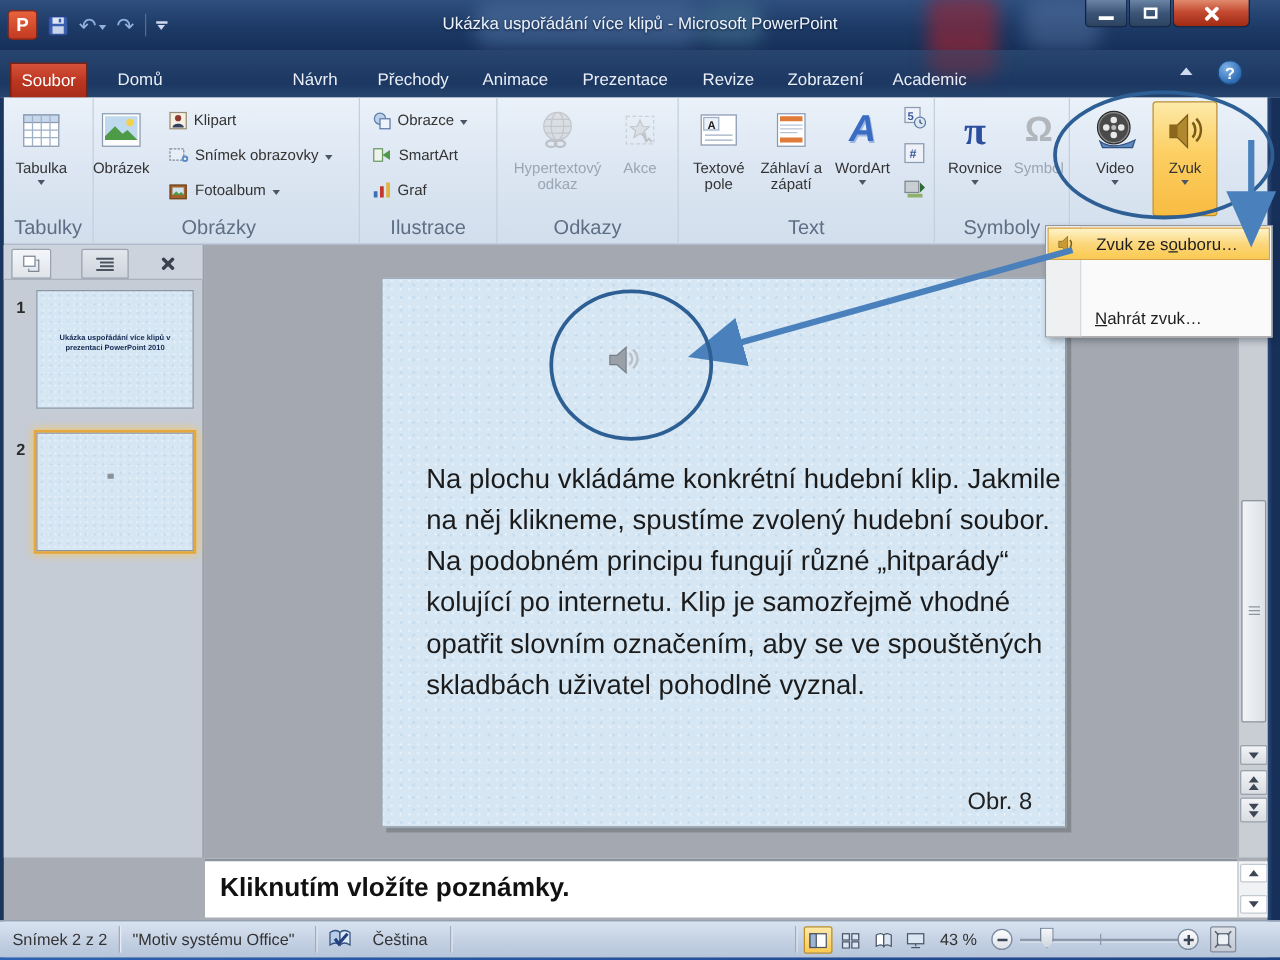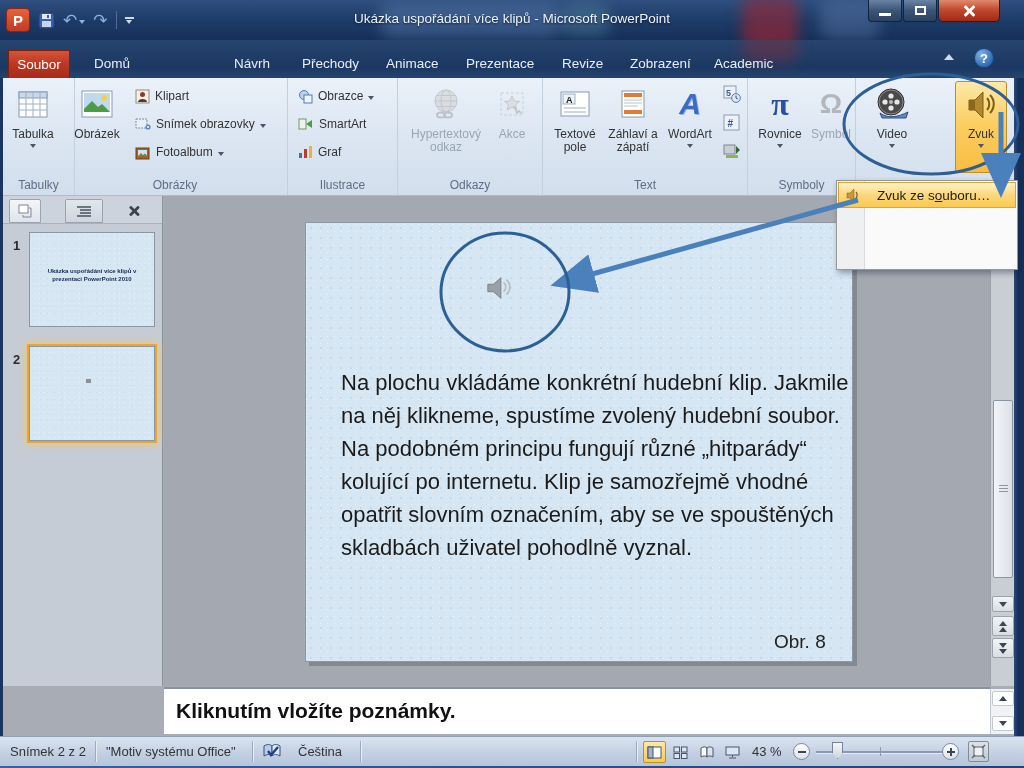--- a/index.html
+++ b/index.html
@@ -40,28 +40,28 @@
   .ribbon-min { position:absolute; right:70px; top:14px; width:0; height:0;
     border-left:5px solid transparent; border-right:5px solid transparent; border-bottom:6px solid #cfdcef; }
   .help-btn { position:absolute; right:30px; top:8px; width:20px; height:20px; border-radius:50%;
     background:radial-gradient(circle at 35% 30%,#7fb3e8,#2f6cb3 70%); border:1px solid #1c4a80;
     color:#fff; font-size:13px; font-weight:bold; display:flex; align-items:center; justify-content:center; }
 
   
   .ribbon { position:absolute; left:3px; top:78px; width:1011px; height:118px;
     background:linear-gradient(#eaf1f9,#dde7f3 45%,#d2deec); border-bottom:1px solid #aebccd; }
   .rgroup { position:absolute; top:0; height:117px; border-right:1px solid #c2cfdd; }
-  .glabel { position:absolute; bottom:3px; left:0; width:100%; text-align:center; font-size:12px; color:#5e6e84; }
+  .glabel { position:absolute; bottom:3px; left:0; width:100%; text-align:center; font-size:16px; color:#5e6e84; }
   .bigbtn { position:absolute; top:3px; height:92px; display:flex; flex-direction:column; align-items:center;
     border-radius:3px; padding-top:4px; }
   .bigbtn .bicon { height:38px; display:flex; align-items:center; justify-content:center; }
   .bigbtn .blabel { font-size:12px; color:#333; text-align:center; line-height:13px; margin-top:5px; }
   .bigbtn.disabled .blabel { color:#9aa5b3; }
   .bigbtn.disabled svg, .bigbtn.disabled .glyph { opacity:.45; filter:grayscale(1); }
-  .bigbtn.selected { background:linear-gradient(#fde9a8,#fccf62 45%,#f8bc42); border:1px solid #c08e26; padding-top:3px;margin-left:33px; }
+  .bigbtn.selected { background:linear-gradient(#fde9a8,#fccf62 45%,#f8bc42); border:1px solid #c08e26; padding-top:3px; }
   .caret { width:0; height:0; border-left:3.5px solid transparent; border-right:3.5px solid transparent;
     border-top:4px solid #4a5568; margin-top:3px; }
   .smallbtn { position:absolute; left:0; height:24px; display:flex; align-items:center; gap:5px;
     font-size:12px; color:#333; padding-left:4px; white-space:nowrap; }
   .glyph { font-weight:bold; }
 
   
   .zvuk-menu { position:absolute; left:836px; top:180px; width:182px; height:90px; z-index:50;
     background:#fafafa; border:1px solid #979797; box-shadow:2px 3px 6px rgba(20,30,50,.4); }
   .zvuk-menu .icostrip { position:absolute; left:0; top:0; width:28px; height:100%; background:#eef0f2; border-right:1px solid #d7dade; }
@@ -414,20 +414,23 @@
 
   <div class="zvuk-menu">
     <div class="icostrip"></div>
     <div class="menu-item selected" style="top:1px;">
       <svg width="16" height="16" viewBox="0 0 32 32" style="position:absolute;left:6px;">
           <path d="M4 12h6l8-8v26l-8-8H4z" fill="#c79a36" stroke="#7a5c18"></path>
           <path d="M22 10c3 3 3 9 0 12" stroke="#7a5c18" fill="none" stroke-width="2.5"></path>
         </svg>
       <span class="mi-label"><span>Zvuk ze s</span><u>o</u><span>uboru…</span></span>
     </div>
+    <div class="menu-item" style="top:60px;">
+      <span class="mi-label"><span></span><u>N</u><span>ahrát zvuk…</span></span>
+    </div>
   </div>
 
   <div class="left-border"></div>
   <div class="right-border"></div>
 
   <div class="left-panel">
     <div class="panel-tabs">
       <div class="ptab" style="left:6px;width:32px;">
         <svg width="14" height="14" viewBox="0 0 14 14">
             <rect x="1" y="1" width="9" height="8" fill="#fff" stroke="#7d8794"></rect>

